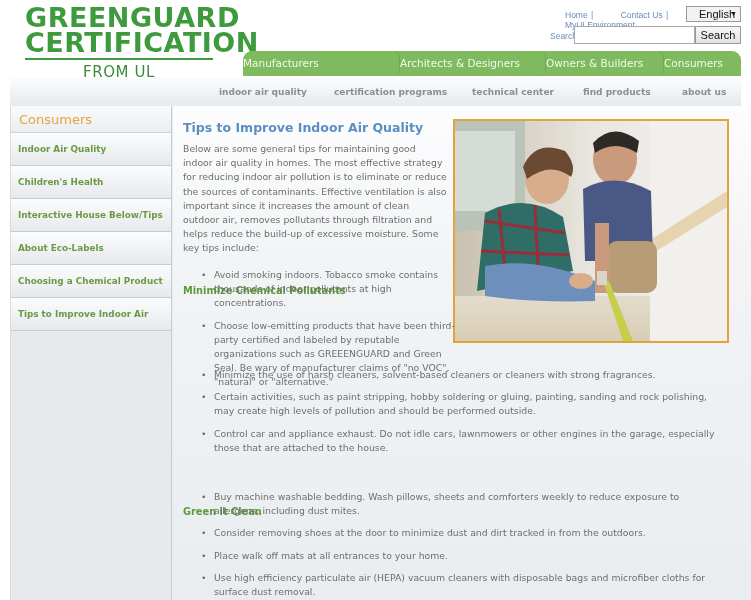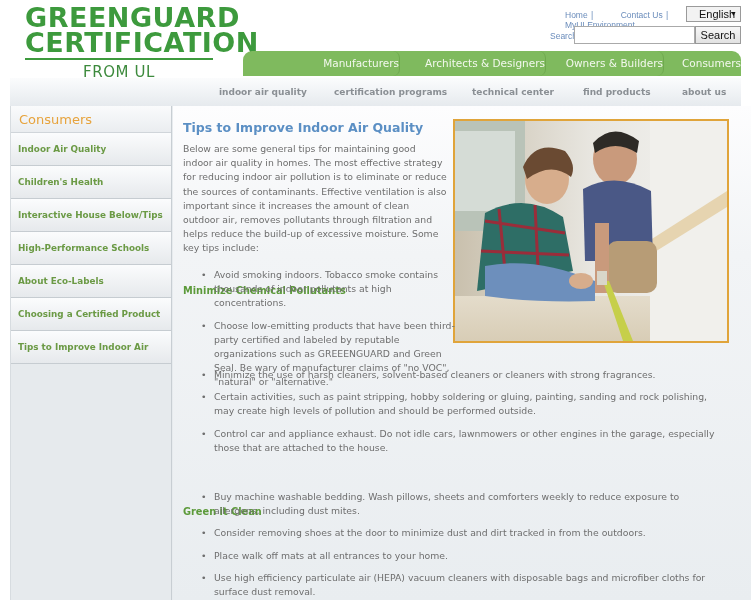--- a/index.html
+++ b/index.html
@@ -16,21 +16,21 @@
   .util-links a { color: #6a8cbb; text-decoration: none; padding-left: 24px; }
   .util-links .sep { color: #6a8cbb; margin: 0 1px; }
   .lang-select { position: absolute; left: 686px; top: 6px; width: 55px; height: 16px; border: 1px solid #9a9a9a; background: #f2f2f2; font-size: 11px; color: #111; padding-left: 12px; line-height: 14px; }
   .lang-select .arrow { position: absolute; right: 3px; top: 0; font-size: 7px; }
   .search-label { position: absolute; left: 550px; top: 31px; font-size: 8.5px; color: #6a8cbb; }
   .search-input { position: absolute; left: 574px; top: 26px; width: 121px; height: 18px; border: 1px solid #aaa; background: #fff; }
   .search-button { position: absolute; left: 695px; top: 26px; width: 46px; height: 18px; border: 1px solid #9a9a9a; background: linear-gradient(#f7f7f7, #e2e2e2); font-size: 11px; color: #111; text-align: center; line-height: 16px; font-family: "Liberation Sans", sans-serif; }
 
   
   .main-nav { position: absolute; left: 243px; top: 51px; width: 498px; height: 25px; background: #7fba5e; border-radius: 9px 9px 0 0; display: flex; }
-  .main-nav .nav-item { color: #f3f8ee; font-family: "DejaVu Sans", sans-serif; font-size: 10.5px; text-align: right; line-height: 25px; border-right: 1px solid #6ea84e; border-radius: 7px; }
+  .main-nav .nav-item { color: #f3f8ee; font-family: "DejaVu Sans", sans-serif; font-size: 10.5px; text-align: left; line-height: 25px; border-right: 1px solid #6ea84e; border-radius: 7px; }
   .main-nav .nav-item:last-child { border-right: none; }
 
   
   .sub-nav { position: absolute; left: 10px; top: 78px; width: 731px; height: 28px; background: linear-gradient(#fbfcfd, #e6eaee); }
   .sub-nav .sub-item { position: absolute; top: 9px; font-size: 9px; color: #8a8f94; font-weight: bold; font-family: "DejaVu Sans", sans-serif; }
 
   
   .body-wrap { position: absolute; left: 10px; top: 106px; width: 731px; height: 494px; background: #e7ebee; }
   .sidebar { position: absolute; left: 0; top: 0; width: 162px; height: 494px; background: #e6eaed; border-right: 1px solid #c8ced3; border-left: 1px solid #d7dce0; }
   .sidebar-head { height: 27px; background: linear-gradient(#fafbfc, #eaedf0); border-bottom: 1px solid #d0d5da; padding-left: 8px; font-family: "DejaVu Sans", sans-serif; font-size: 13px; color: #e7a33c; line-height: 27px; }
@@ -89,23 +89,22 @@
   <span class="sub-item" style="left:573px;">find products</span>
   <span class="sub-item" style="left:672px;">about us</span>
 </div>
 
 <div class="body-wrap">
   <div class="sidebar">
     <div class="sidebar-head">Consumers</div>
     <div class="side-item">Indoor Air Quality</div>
     <div class="side-item">Children's Health</div>
     <div class="side-item">Interactive House Below/Tips</div>
-    <div class="side-item">High-Performance Schools</div>
     <div class="side-item">About Eco-Labels</div>
-    <div class="side-item">Choosing a Certified Product</div>
+    <div class="side-item">Choosing a Chemical Product</div>
     <div class="side-item">Tips to Improve Indoor Air</div>
   </div>
 
   <div class="content">
     <h1 class="page-title">Tips to Improve Indoor Air Quality</h1>
     <p class="intro">Below are some general tips for maintaining good indoor air quality in homes. The most effective strategy for reducing indoor air pollution is to eliminate or reduce the sources of contaminants.  Effective ventilation is also important since it increases the amount of clean outdoor air, removes pollutants through filtration and helps reduce the build-up of excessive moisture. Some key tips include:</p>
 
     <div class="photo">
       <svg width="272" height="220" viewBox="0 0 272 220">
         <defs>

